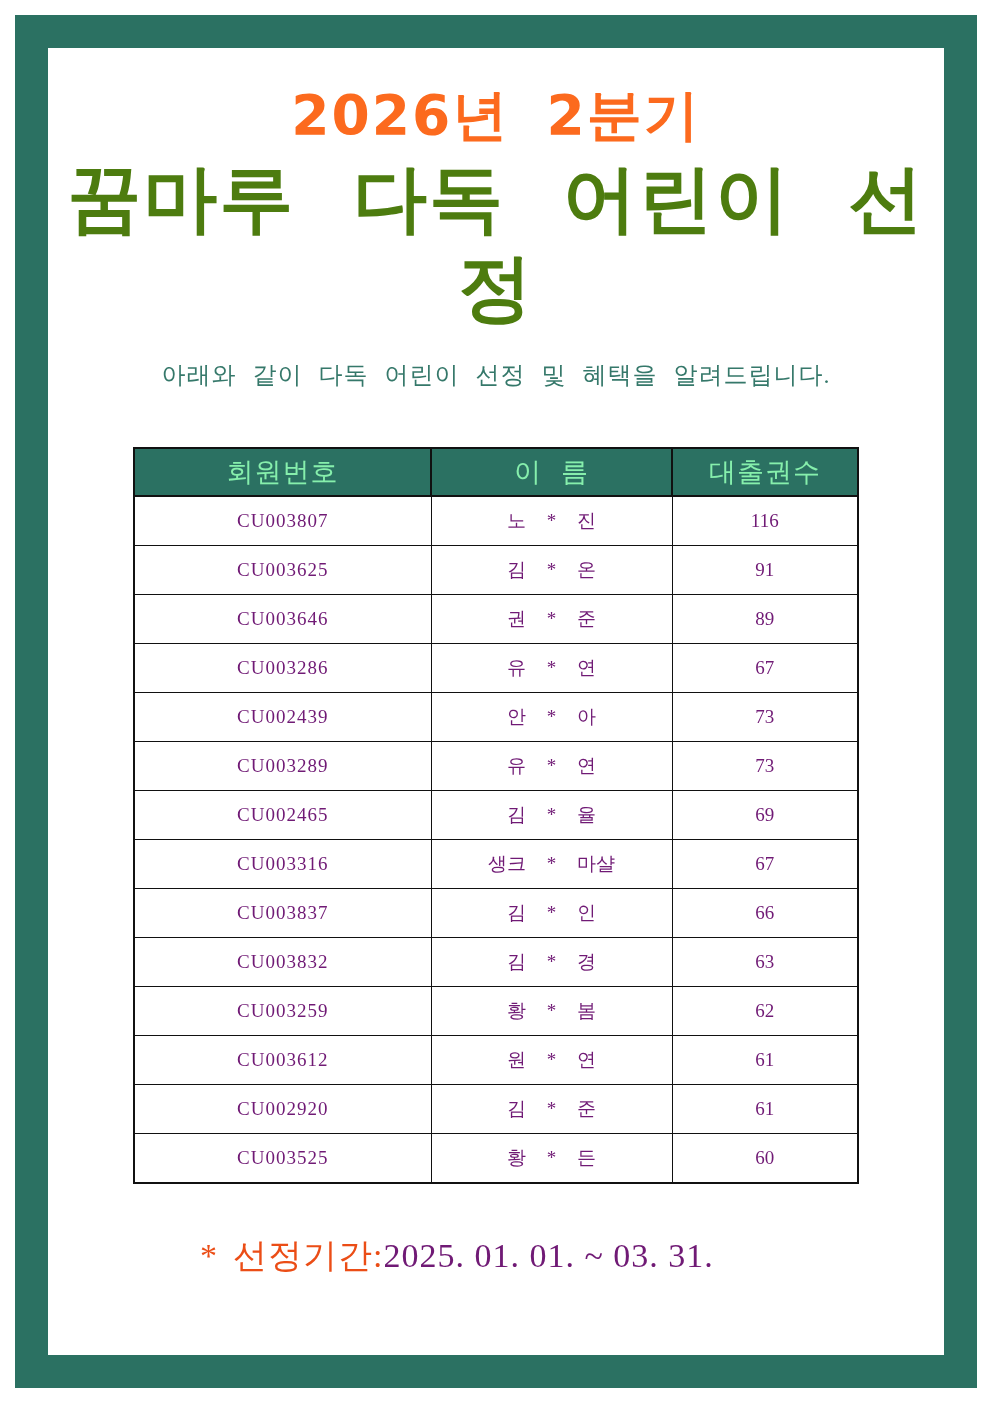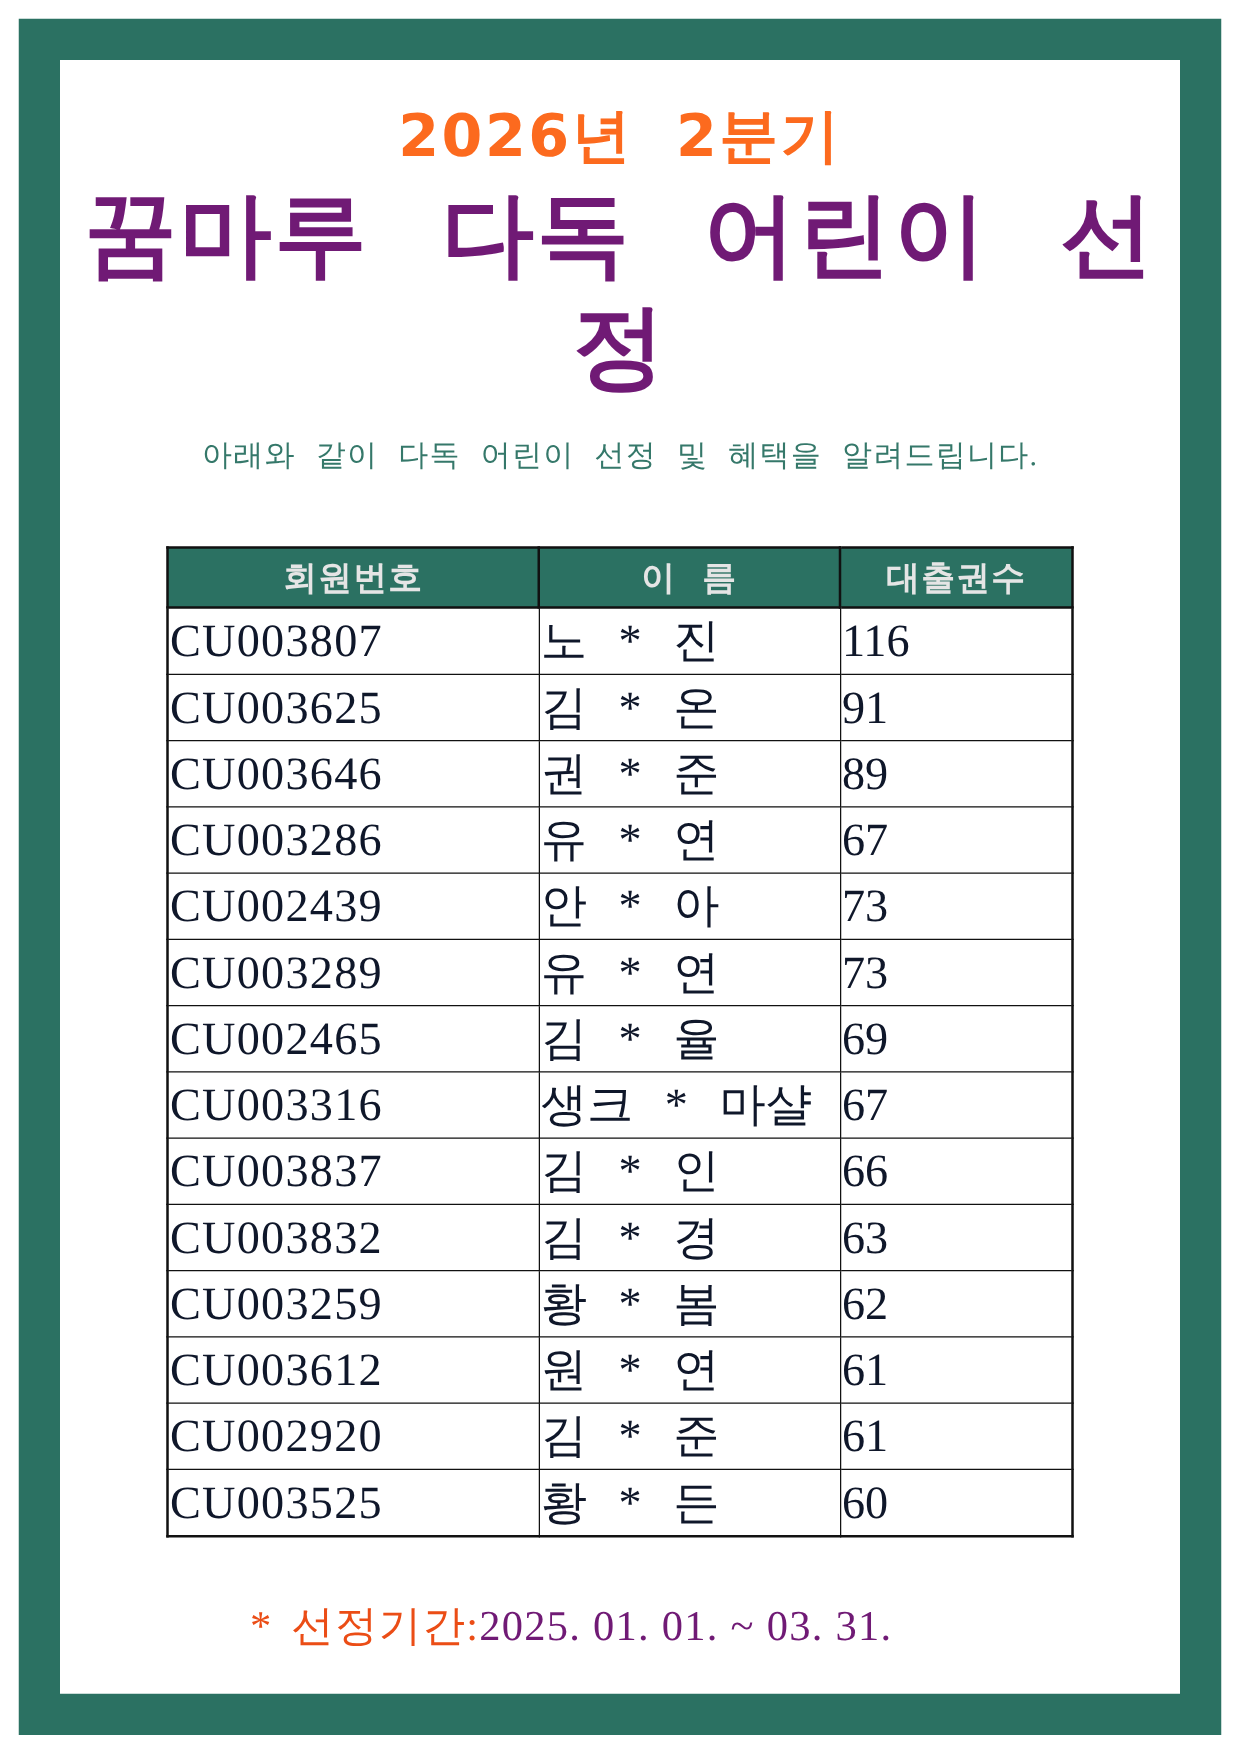--- a/index.html
+++ b/index.html
@@ -19,67 +19,67 @@
   }
   .content{
     position:relative;
     width:100%;height:100%;
     text-align:center;
   }
   .quarter{
     margin:34px 0 0 0;
     font-family:"DejaVu Sans","Liberation Sans",sans-serif;
     font-weight:bold;
-    font-size:47px;
+    font-size:55px;
     line-height:1.2;
     color:#FC6A1E;
     letter-spacing:2px;
     word-spacing:16px;
   }
   .title{
     margin:6px 0 0 0;
     font-family:"DejaVu Sans","Liberation Sans",sans-serif;
     font-weight:bold;
     font-size:74px;
     line-height:1.2;
-    color:#701a75;
+    color:#4d7c0f;
     letter-spacing:2px;
     word-spacing:30px;
   }
   .subtitle{
     margin:28px 0 0 0;
     font-size:24px;
     line-height:1.3;
     color:#35786A;
     word-spacing:9px;
     letter-spacing:1px;
   }
   table.readers{
     width:724px;
     margin:56px auto 0 auto;
     border-collapse:collapse;
     border:2px solid #111111;
     table-layout:fixed;
   }
   table.readers th{
     background:#2B7162;
-    color:#e5e5e5;
+    color:#86efac;
     font-family:"DejaVu Sans","Liberation Sans",sans-serif;
-    font-weight:bold;
+    font-weight:normal;
     font-size:27px;
     height:44px;
     border:2px solid #111111;
     letter-spacing:1px;
   }
   table.readers td{
     height:46px;
     border:1px solid #111111;
-    font-size:37px;
-    color:#0f172a;
-    text-align:left;
+    font-size:19px;
+    color:#701a75;
+    text-align:center;
     vertical-align:middle;
   }
   td.cell-member{letter-spacing:1px;}
   td.cell-name{word-spacing:16px;}
   .notes{
     margin:52px 0 0 152px;
     text-align:left;
   }
   .note-line{
     margin-bottom:17px;

